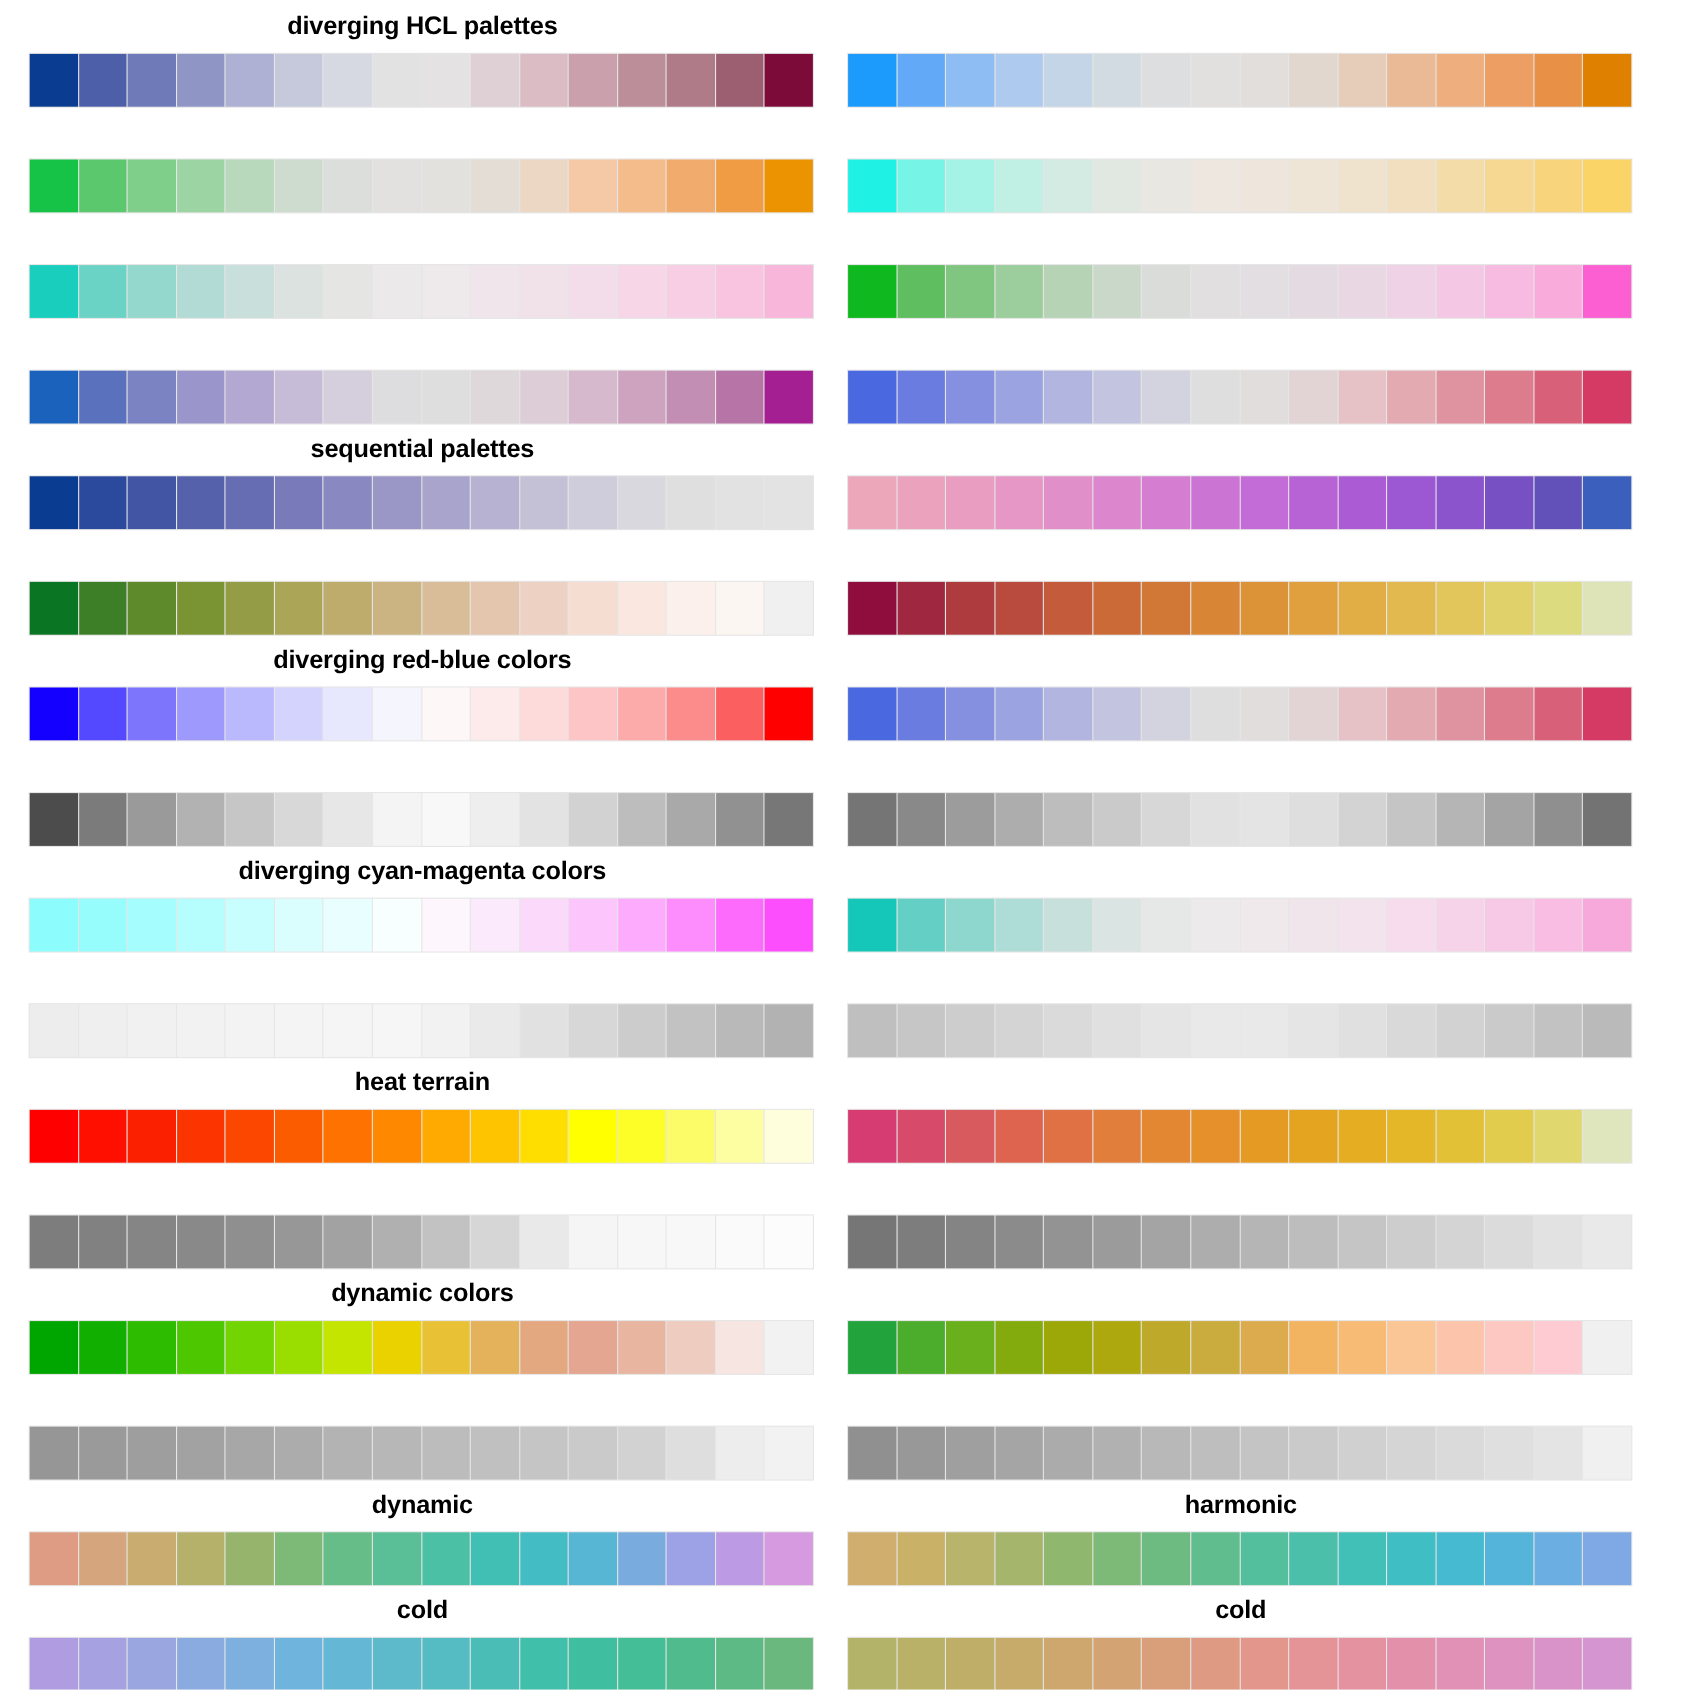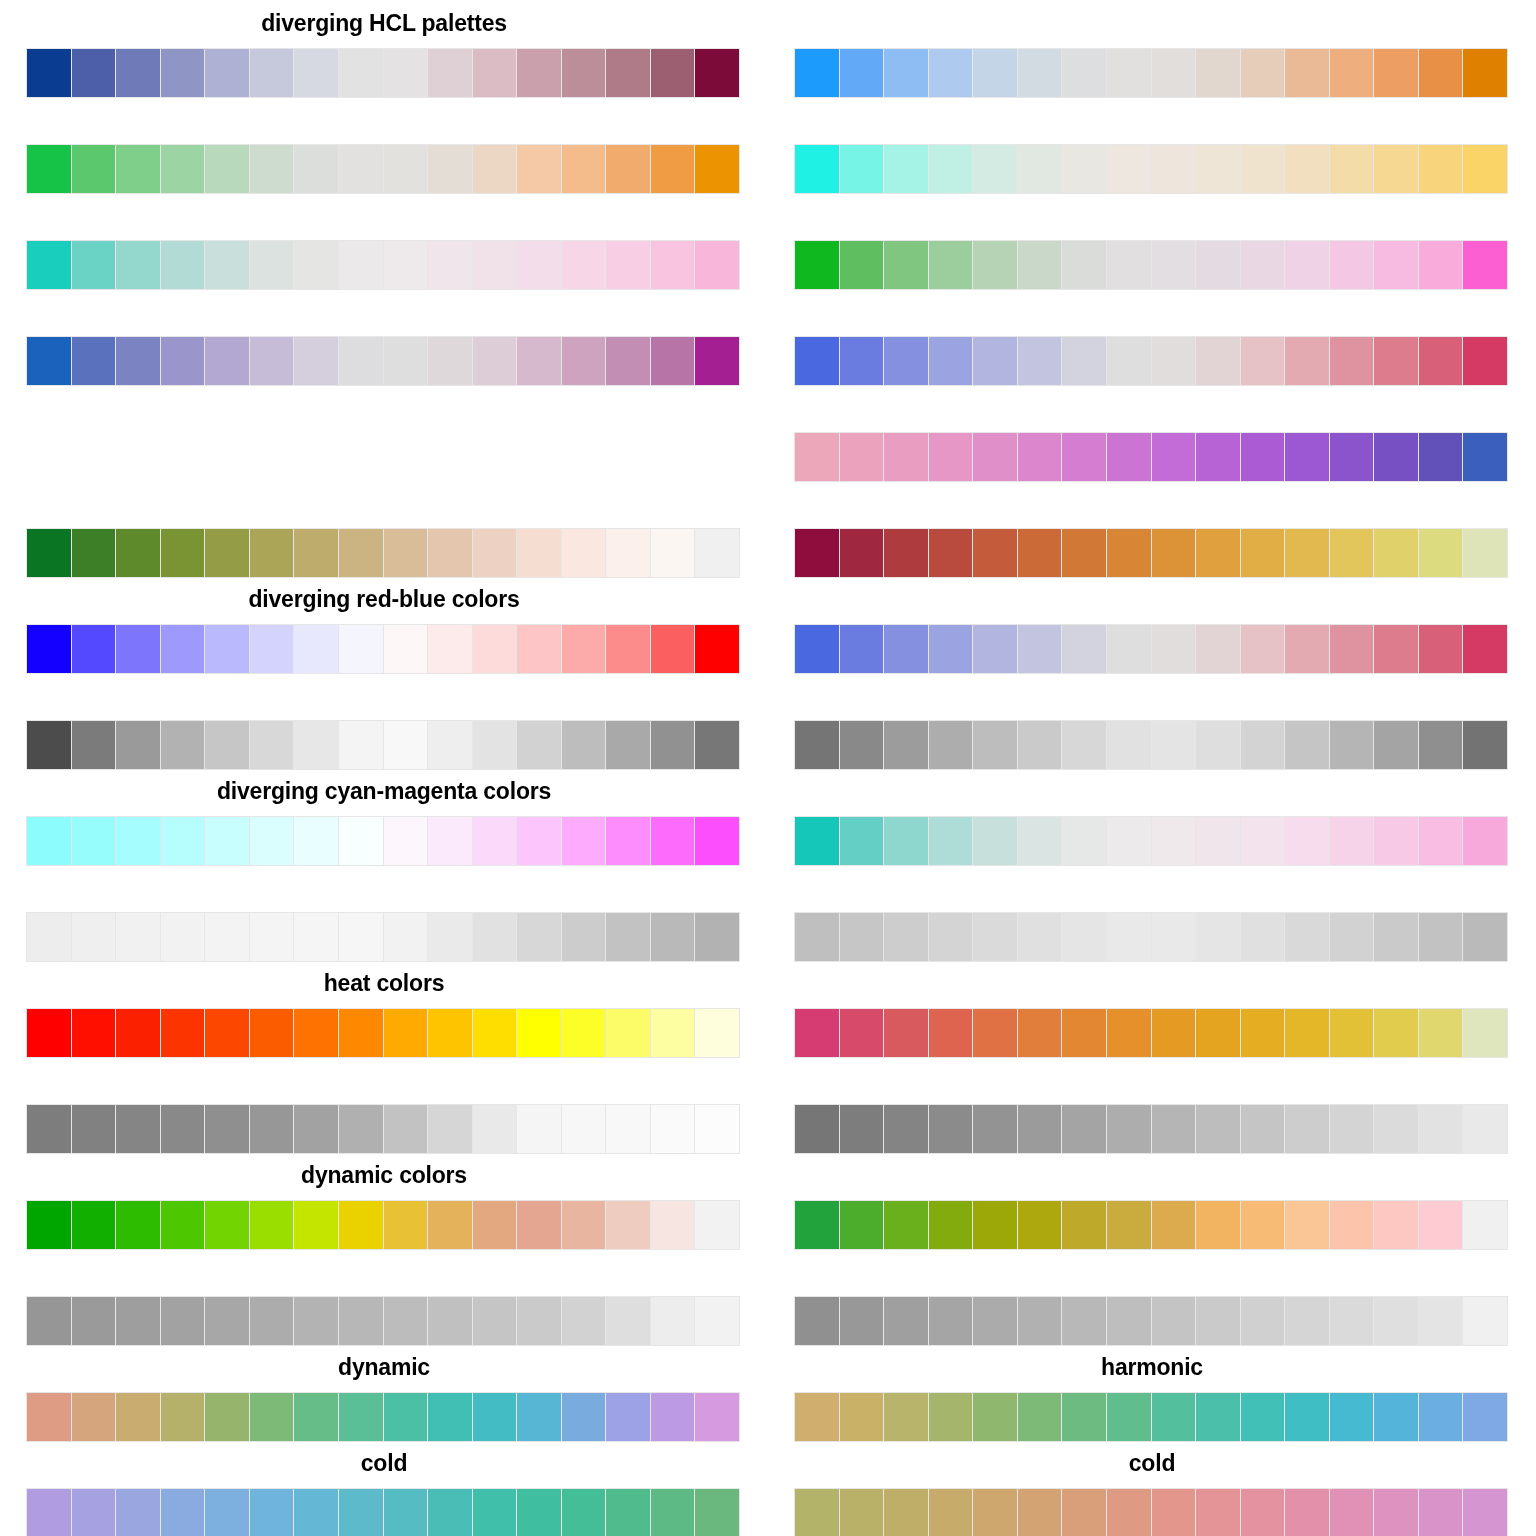--- a/index.html
+++ b/index.html
@@ -19,21 +19,21 @@
     height: 1536px;
     background: #ffffff;
   }
   .column {
     position: absolute;
     top: 0;
     width: 768px;
     height: 1536px;
   }
   .col-left { left: 0; }
-  .col-right { left: 768px; }
+  .col-right { left: 744px; }
 
   .slot {
     position: absolute;
     left: 0;
     width: 768px;
     height: 96px;
   }
   .slot-title {
     position: absolute;
     left: 0;
@@ -146,20 +146,41 @@
           <div class="swatch" title="#dedede" style="background: rgb(222, 222, 222);"></div>
           <div class="swatch" title="#ded8db" style="background: rgb(222, 216, 219);"></div>
           <div class="swatch" title="#ddcdd7" style="background: rgb(221, 205, 215);"></div>
           <div class="swatch" title="#d7b9cd" style="background: rgb(215, 185, 205);"></div>
           <div class="swatch" title="#cea3c0" style="background: rgb(206, 163, 192);"></div>
           <div class="swatch" title="#c38eb4" style="background: rgb(195, 142, 180);"></div>
           <div class="swatch" title="#b675a6" style="background: rgb(182, 117, 166);"></div>
           <div class="swatch" title="#a41f91" style="background: rgb(164, 31, 145);"></div>
         </div>
       </div>
+      <div class="slot" style="top: 384px;">
+        <div class="slot-title">sequential palettes</div>
+        <div class="palette" style="background: rgb(230, 230, 230);">
+          <div class="swatch" title="#0a3d91" style="background: rgb(10, 61, 145);"></div>
+          <div class="swatch" title="#2c4a9d" style="background: rgb(44, 74, 157);"></div>
+          <div class="swatch" title="#4255a5" style="background: rgb(66, 85, 165);"></div>
+          <div class="swatch" title="#5561ab" style="background: rgb(85, 97, 171);"></div>
+          <div class="swatch" title="#676db3" style="background: rgb(103, 109, 179);"></div>
+          <div class="swatch" title="#787aba" style="background: rgb(120, 122, 186);"></div>
+          <div class="swatch" title="#8a88c0" style="background: rgb(138, 136, 192);"></div>
+          <div class="swatch" title="#9a96c6" style="background: rgb(154, 150, 198);"></div>
+          <div class="swatch" title="#a9a4cc" style="background: rgb(169, 164, 204);"></div>
+          <div class="swatch" title="#b7b2d1" style="background: rgb(183, 178, 209);"></div>
+          <div class="swatch" title="#c4c0d6" style="background: rgb(196, 192, 214);"></div>
+          <div class="swatch" title="#cfcddb" style="background: rgb(207, 205, 219);"></div>
+          <div class="swatch" title="#d8d8de" style="background: rgb(216, 216, 222);"></div>
+          <div class="swatch" title="#dfdfe0" style="background: rgb(223, 223, 224);"></div>
+          <div class="swatch" title="#e2e2e2" style="background: rgb(226, 226, 226);"></div>
+          <div class="swatch" title="#e3e3e3" style="background: rgb(227, 227, 227);"></div>
+        </div>
+      </div>
       <div class="slot" style="top: 480px;">
         <div class="palette" style="background: rgb(230, 230, 230);">
           <div class="swatch" title="#0a7522" style="background: rgb(10, 117, 34);"></div>
           <div class="swatch" title="#3d7f26" style="background: rgb(61, 127, 38);"></div>
           <div class="swatch" title="#5e8a2c" style="background: rgb(94, 138, 44);"></div>
           <div class="swatch" title="#7a9434" style="background: rgb(122, 148, 52);"></div>
           <div class="swatch" title="#949d45" style="background: rgb(148, 157, 69);"></div>
           <div class="swatch" title="#aaa557" style="background: rgb(170, 165, 87);"></div>
           <div class="swatch" title="#bdac6c" style="background: rgb(189, 172, 108);"></div>
           <div class="swatch" title="#ccb482" style="background: rgb(204, 180, 130);"></div>
@@ -249,21 +270,21 @@
           <div class="swatch" title="#eaeaea" style="background: rgb(234, 234, 234);"></div>
           <div class="swatch" title="#e1e1e1" style="background: rgb(225, 225, 225);"></div>
           <div class="swatch" title="#d7d7d7" style="background: rgb(215, 215, 215);"></div>
           <div class="swatch" title="#cccccc" style="background: rgb(204, 204, 204);"></div>
           <div class="swatch" title="#c2c2c2" style="background: rgb(194, 194, 194);"></div>
           <div class="swatch" title="#b9b9b9" style="background: rgb(185, 185, 185);"></div>
           <div class="swatch" title="#b2b2b2" style="background: rgb(178, 178, 178);"></div>
         </div>
       </div>
       <div class="slot" style="top: 960px;">
-        <div class="slot-title">heat colors</div>
+        <div class="slot-title">heat terrain</div>
         <div class="palette" style="background: rgb(230, 230, 230);">
           <div class="swatch" title="#ff0000" style="background: rgb(255, 0, 0);"></div>
           <div class="swatch" title="#ff0f00" style="background: rgb(255, 15, 0);"></div>
           <div class="swatch" title="#fb2100" style="background: rgb(251, 33, 0);"></div>
           <div class="swatch" title="#fb3400" style="background: rgb(251, 52, 0);"></div>
           <div class="swatch" title="#fb4700" style="background: rgb(251, 71, 0);"></div>
           <div class="swatch" title="#fc5c00" style="background: rgb(252, 92, 0);"></div>
           <div class="swatch" title="#fd7200" style="background: rgb(253, 114, 0);"></div>
           <div class="swatch" title="#fe8800" style="background: rgb(254, 136, 0);"></div>
           <div class="swatch" title="#feaa00" style="background: rgb(254, 170, 0);"></div>

